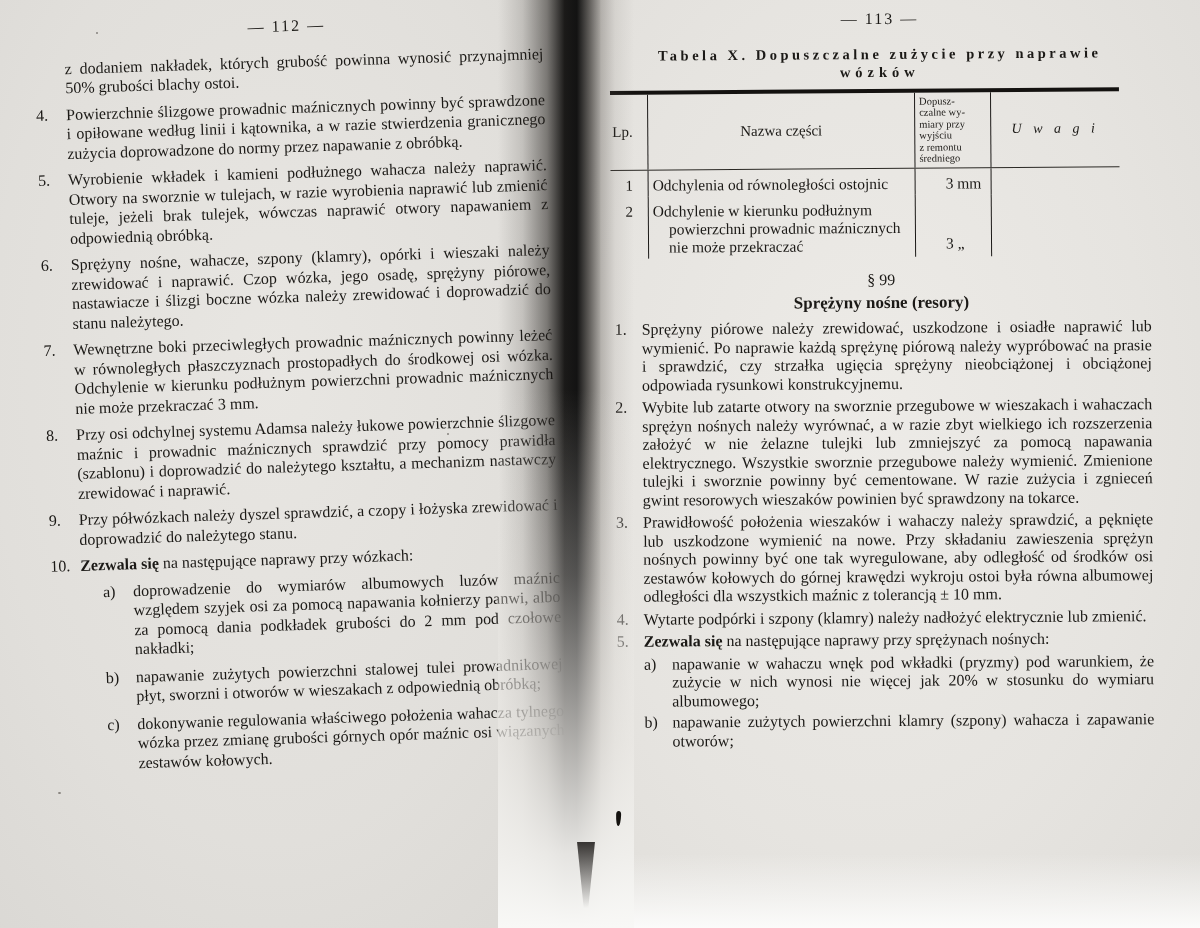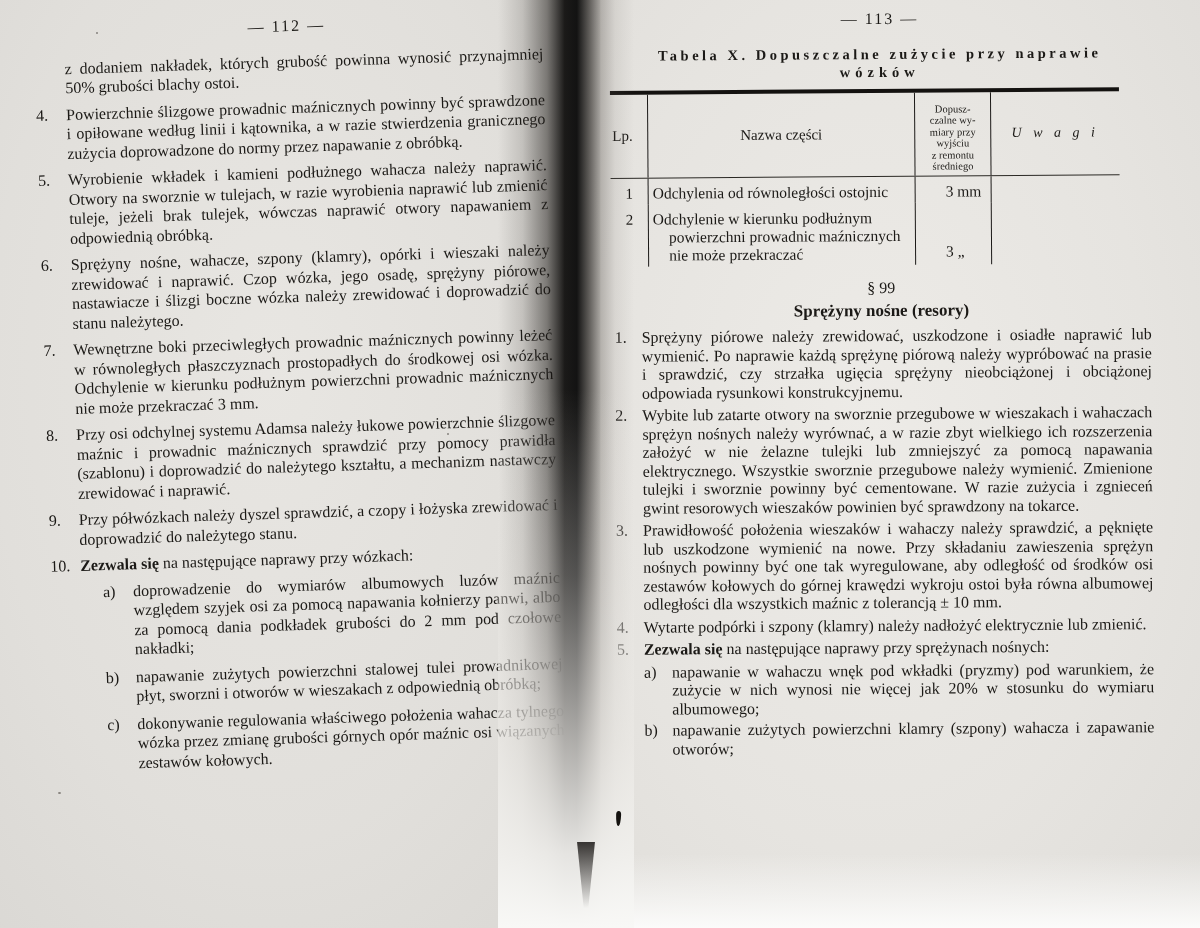--- a/index.html
+++ b/index.html
@@ -46,21 +46,21 @@
   .tbl-title{text-align:center;font-size:14.5px;font-weight:bold;letter-spacing:3.5px;line-height:18px;}
   .tbl-title2{text-align:center;font-size:14.5px;font-weight:bold;letter-spacing:5px;line-height:18px;margin-bottom:8px;}
 
   .x-table{width:509px;border-top:4px solid #141210;margin-bottom:14px;}
   .x-row{display:grid;grid-template-columns:38px 267px 76px 128px;}
   .x-head{border-bottom:1.6px solid #2a2824;}
   .x-cell{box-sizing:border-box;padding:2px 4px;}
   .bline{border-right:1.6px solid #1c1a18;}
   .h-lp{display:flex;align-items:center;font-size:15px;padding-left:2px;}
   .h-nazwa{display:flex;align-items:center;justify-content:center;font-size:15px;}
-  .h-dim{font-size:10.5px;line-height:11.5px;text-align:center;white-space:pre-line;padding-top:11px;padding-bottom:3px;}
+  .h-dim{font-size:10.5px;line-height:11.5px;white-space:pre-line;padding-top:3px;padding-bottom:3px;}
   .h-uwagi{display:flex;align-items:center;justify-content:center;font-size:14px;letter-spacing:4px;font-style:italic;}
   .x-body .x-cell{padding-top:6px;}
   .c-num{text-align:center;font-size:15px;}
   .c-name{font-size:15.5px;line-height:18px;text-align:left;}
   .c-name.hang{padding-left:20px;text-indent:-16px;}
   .c-val{font-size:15.5px;padding-left:30px;}
   .c-val.bottom{display:flex;align-items:flex-end;padding-bottom:4px;}
   .r1 .x-cell{min-height:26px;}
   .r2 .x-cell{min-height:62px;}
 

